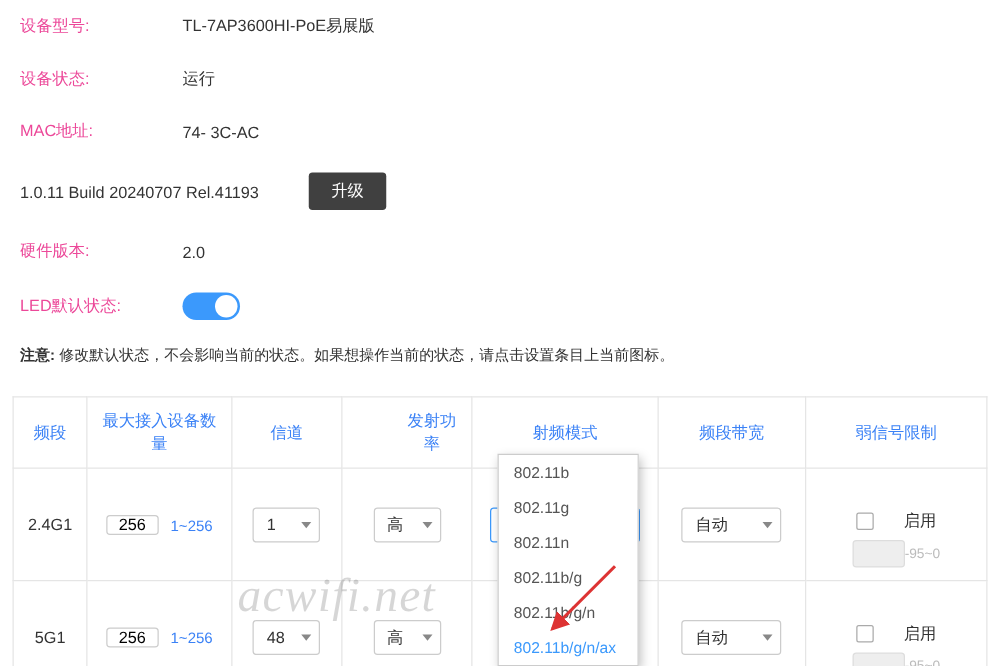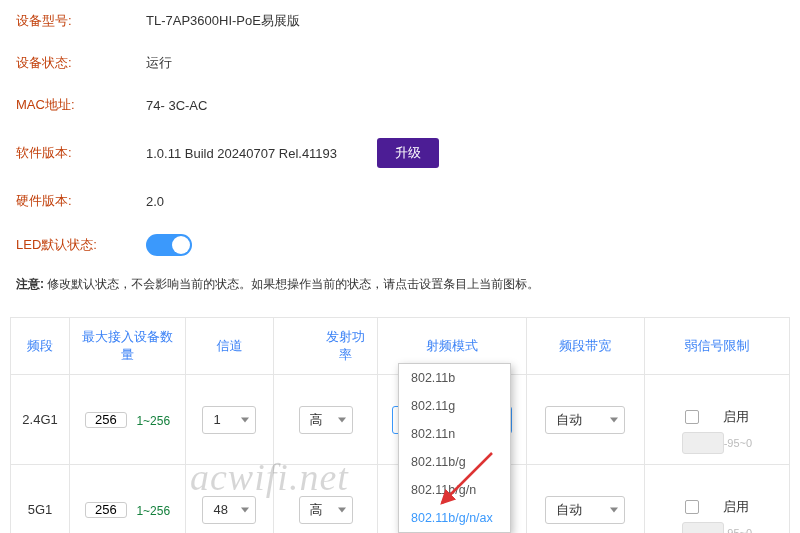--- a/index.html
+++ b/index.html
@@ -14,27 +14,27 @@
       position: relative;
     }
     .info-section { padding: 0 16px; }
     .info-row {
       display: flex;
       align-items: center;
       padding: 12px 0;
     }
     .info-label {
       width: 130px;
-      color: #c2410c;
+      color: #ec4899;
       flex-shrink: 0;
     }
     .info-value { color: #333; }
     .upgrade-btn {
       margin-left: 40px;
-      background: #4c1d95;
+      background: #404040;
       color: #fff;
       border: none;
       padding: 6px 18px;
       border-radius: 3px;
       font-size: 13px;
       cursor: pointer;
     }
     .toggle {
       width: 46px;
       height: 22px;
@@ -90,21 +90,21 @@
 
     .num-input {
       width: 42px;
       height: 16px;
       border: 1px solid #ccc;
       border-radius: 3px;
       text-align: center;
       font-size: 13px;
       margin-right: 6px;
     }
-    .hint-range { color: #15803d; font-size: 12px; }
+    .hint-range { color: #3b82f6; font-size: 12px; }
 
     .sel {
       position: relative;
       display: inline-flex;
       align-items: center;
       border: 1px solid #ccc;
       border-radius: 3px;
       height: 28px;
       padding: 0 22px 0 10px;
       background: #fff;
@@ -235,21 +235,20 @@
   </div>
   <div class="info-row">
     <span class="info-label">设备状态:</span>
     <span class="info-value">运行</span>
   </div>
   <div class="info-row">
     <span class="info-label">MAC地址:</span>
     <span class="info-value">74-            3C-AC</span>
   </div>
   <div class="info-row">
-    <span class="info-label">软件版本:</span>
     <span class="info-value">1.0.11 Build 20240707 Rel.41193</span>
     <button class="upgrade-btn">升级</button>
   </div>
   <div class="info-row">
     <span class="info-label">硬件版本:</span>
     <span class="info-value">2.0</span>
   </div>
   <div class="info-row">
     <span class="info-label">LED默认状态:</span>
     <span class="toggle"></span>

